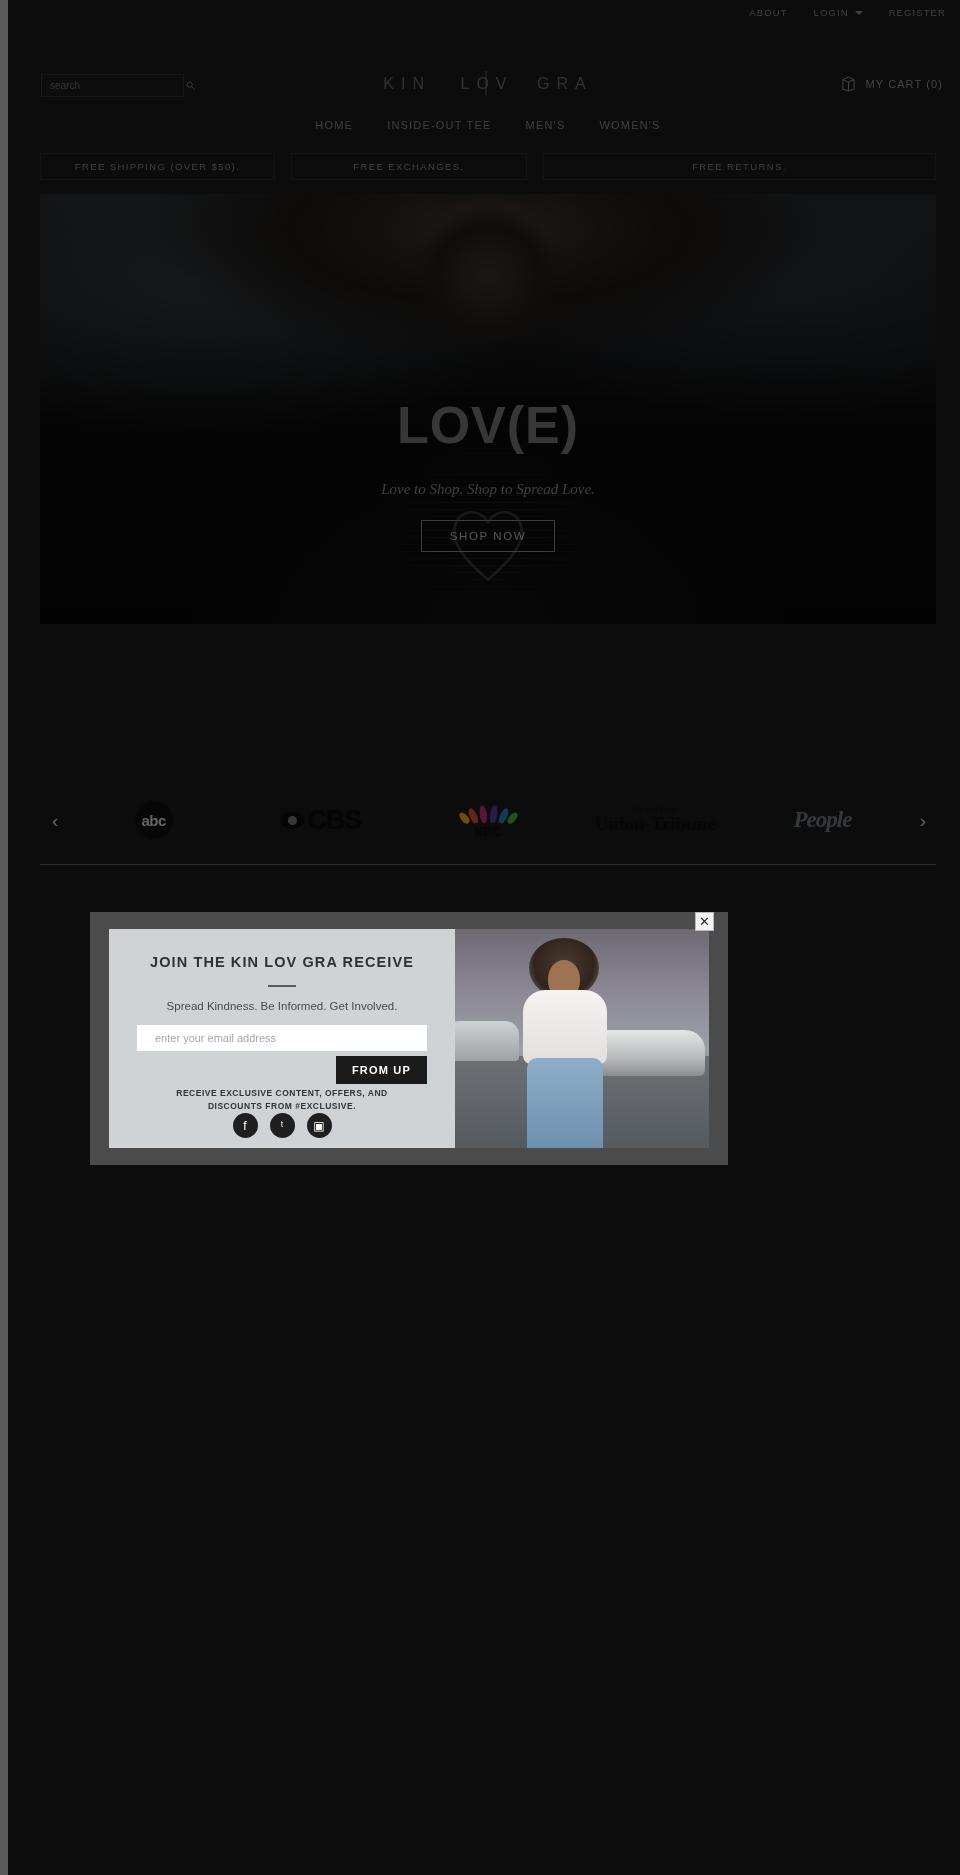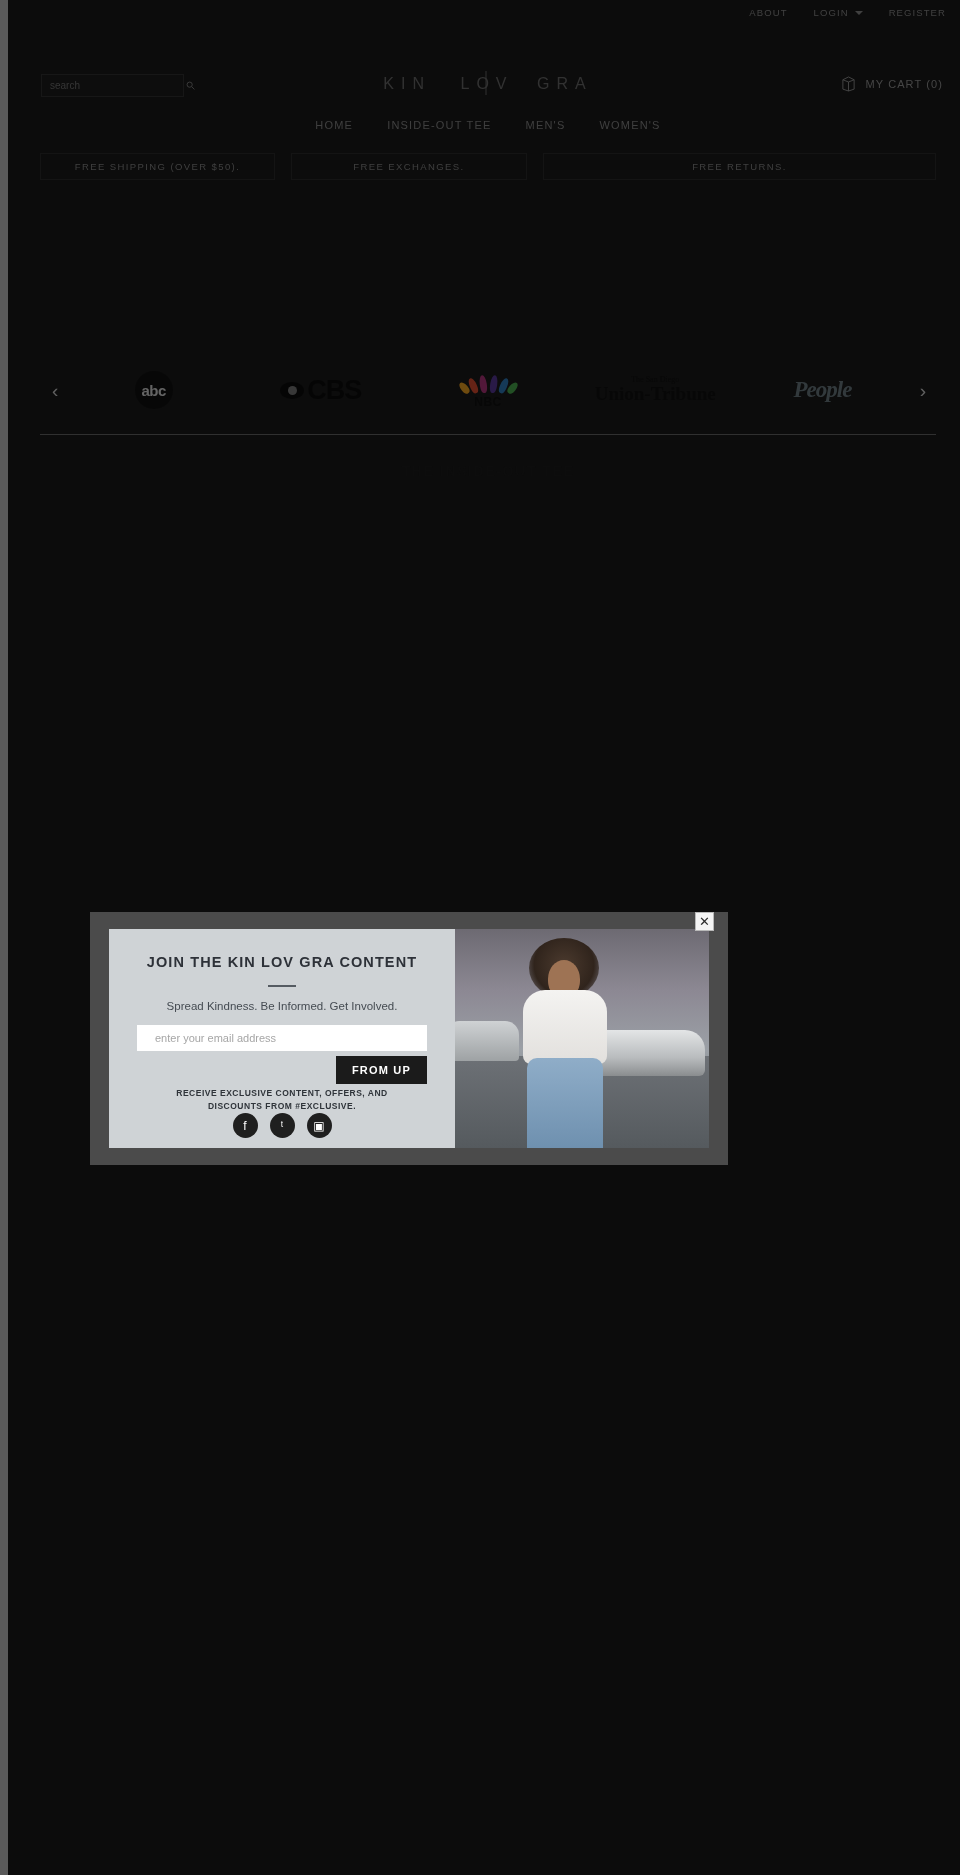--- a/index.html
+++ b/index.html
@@ -368,20 +368,37 @@
       <a href="#">MEN'S</a>
       <a href="#">WOMEN'S</a>
     </div>
 
     <div class="promos">
       <div class="promo p1">FREE SHIPPING (OVER $50).</div>
       <div class="promo p2">FREE EXCHANGES.</div>
       <div class="promo p3">FREE RETURNS.</div>
     </div>
 
+    <div class="hero">
+      <div class="hero-photo">
+        <div class="hero-bg"></div>
+        <div class="hero-torso"></div>
+        <div class="hero-head"></div>
+        <div class="hero-shirtprint"></div>
+        <svg class="hero-heart" viewBox="0 0 100 100">
+          <path d="M50 92 C20 66 8 48 14 30 C19 14 40 12 50 28 C60 12 81 14 86 30 C92 48 80 66 50 92 Z" fill="none" stroke="#c9c9c9" stroke-width="3"></path>
+        </svg>
+        <div class="hero-scrim"></div>
+      </div>
+      <div class="hero-content">
+        <div class="hero-title">LOV(E)</div>
+        <div class="hero-sub">Love to Shop. Shop to Spread Love.</div>
+        <button class="hero-btn">SHOP NOW</button>
+      </div>
+    </div>
 
     <div class="press">
       <button class="press-arrow left">‹</button>
 
       <div class="press-item">
         <div class="logo-abc">abc</div>
       </div>
 
       <div class="press-item">
         <div class="logo-cbs">
@@ -428,21 +445,21 @@
 
   <div class="dimmer"></div>
 
   <div class="modal-shell">
 
     <div class="modal-close">✕</div>
 
     <div class="modal-inner">
 
       <div class="modal-left">
-        <div class="modal-title">JOIN THE KIN LOV GRA CONTENT</div>
+        <div class="modal-title">JOIN THE KIN LOV GRA RECEIVE</div>
         <div class="modal-rule"></div>
         <div class="modal-sub">Spread Kindness. Be Informed. Get Involved.</div>
 
         <div class="modal-form">
           <input class="email-input" type="text" placeholder="enter your email address" style="">
           <button class="signup-btn">FROM UP</button>
         </div>
 
         <div class="modal-fine">
           <div>RECEIVE EXCLUSIVE CONTENT, OFFERS, AND</div>

